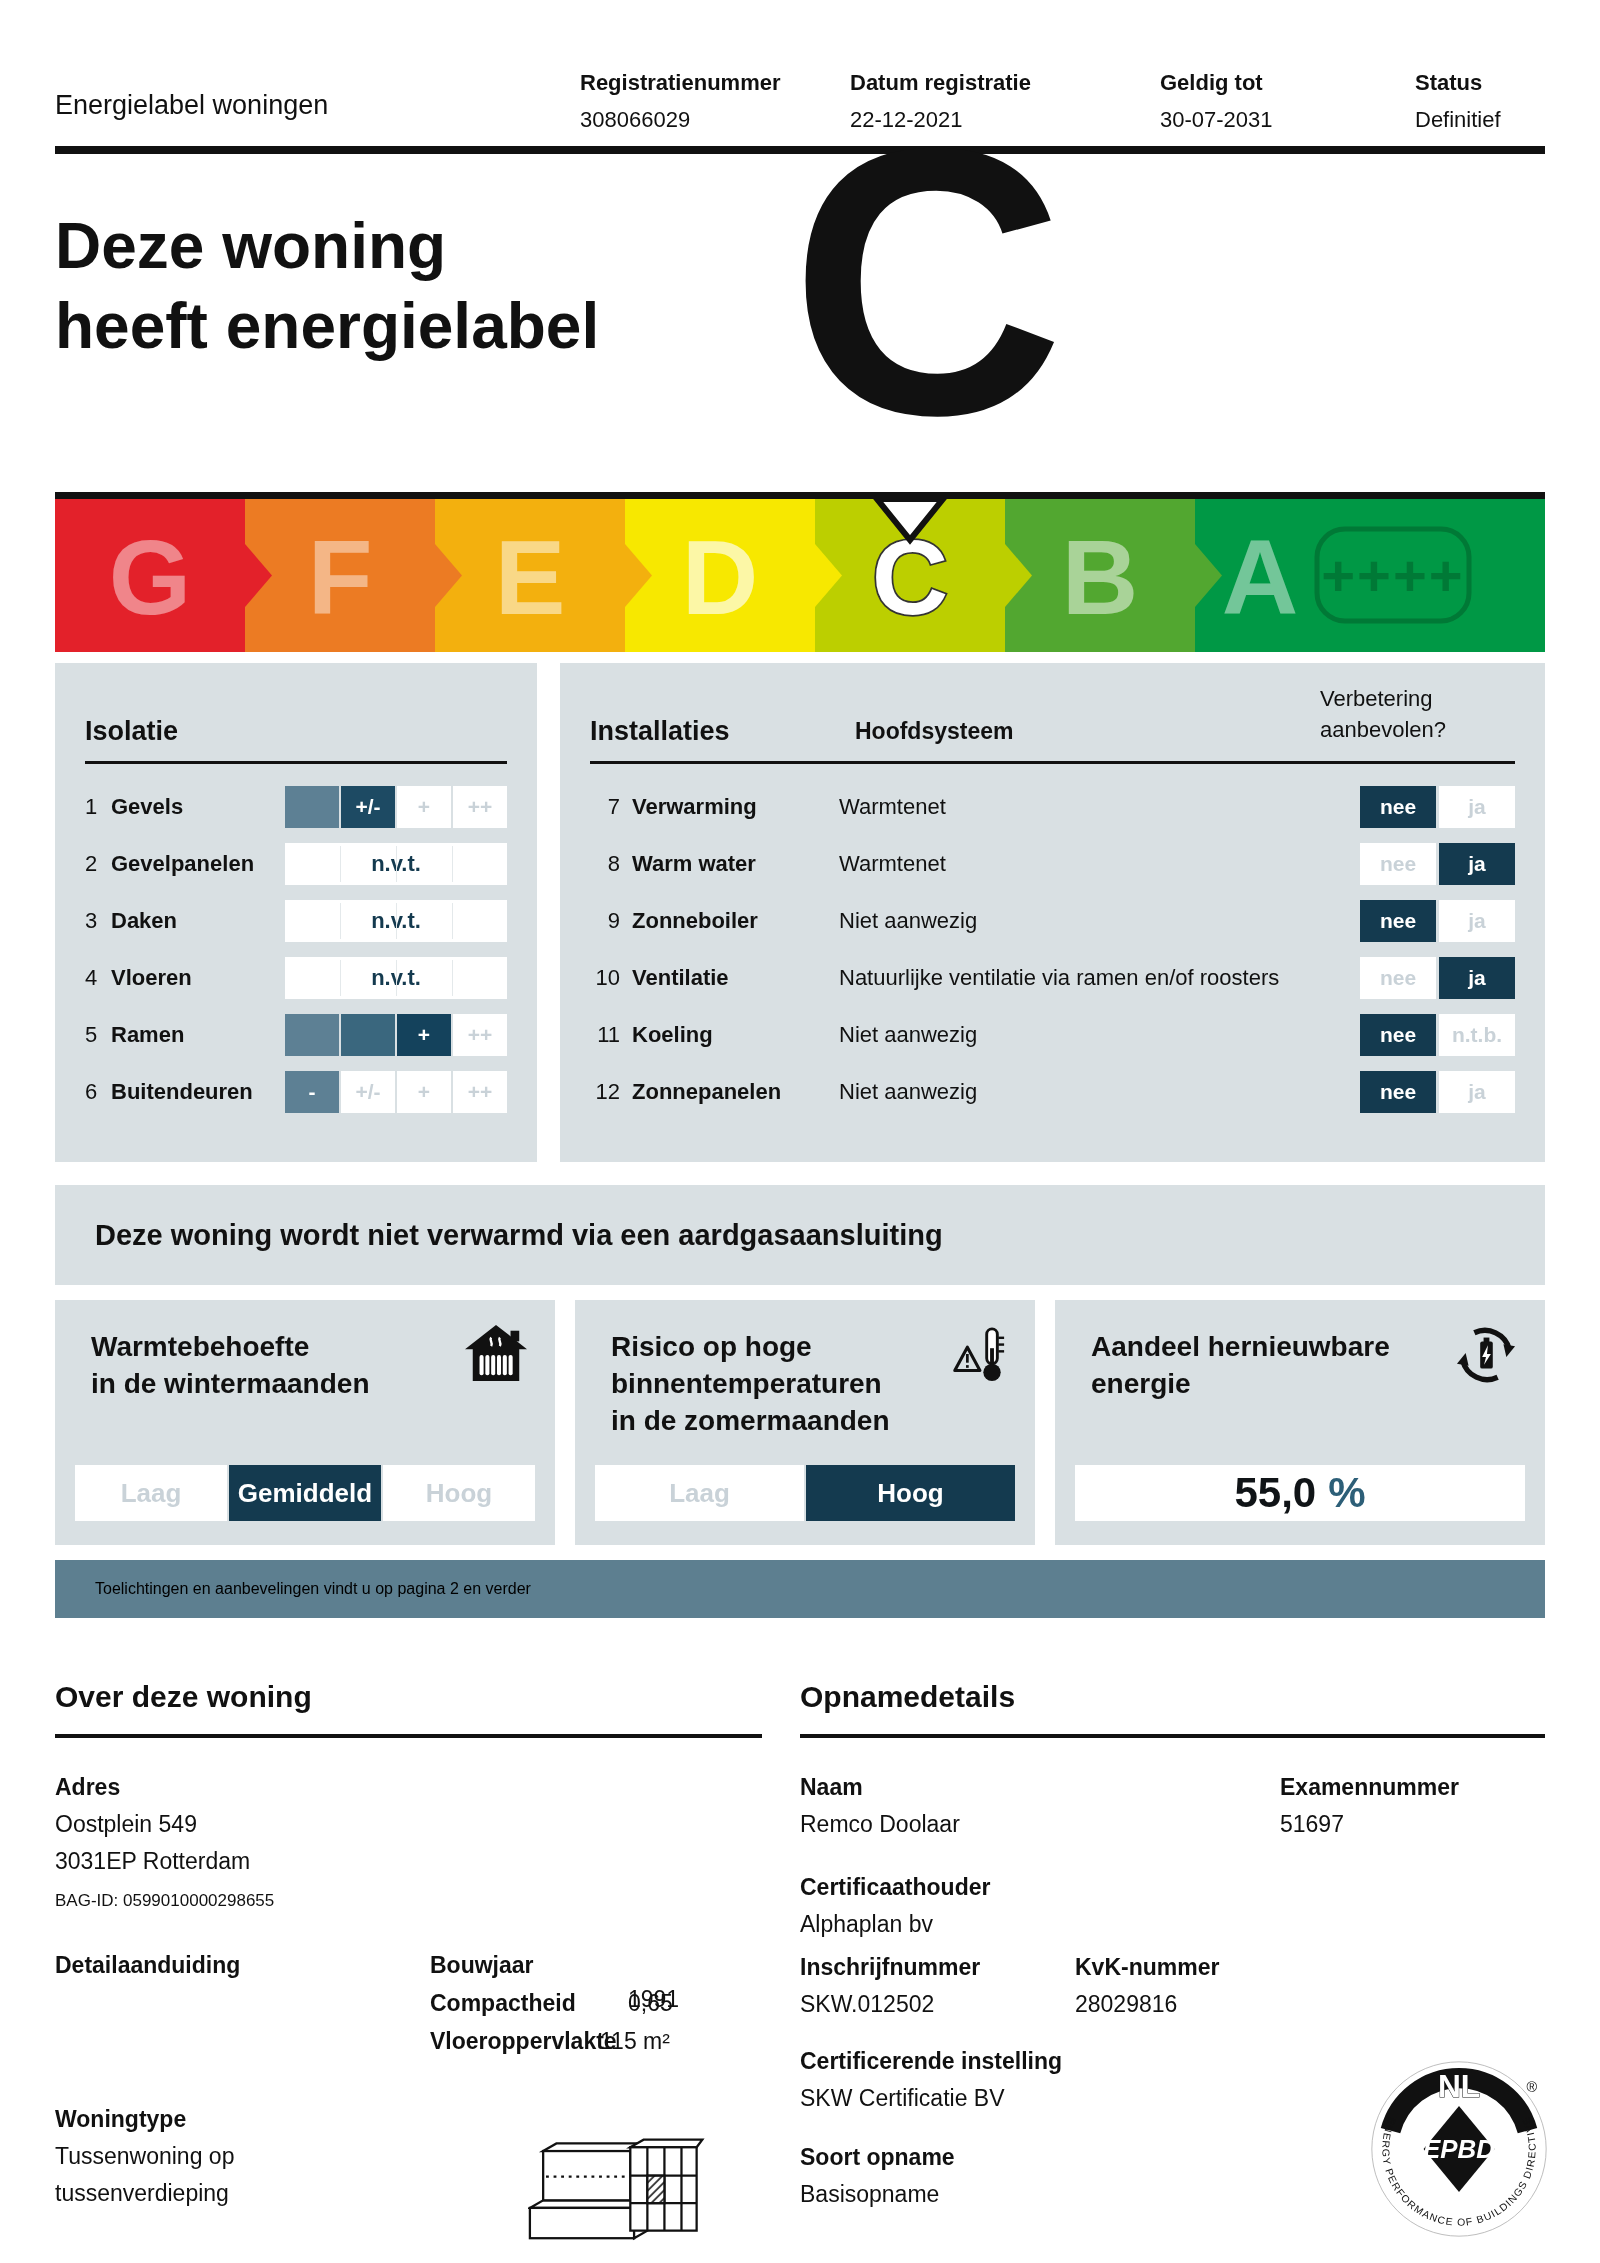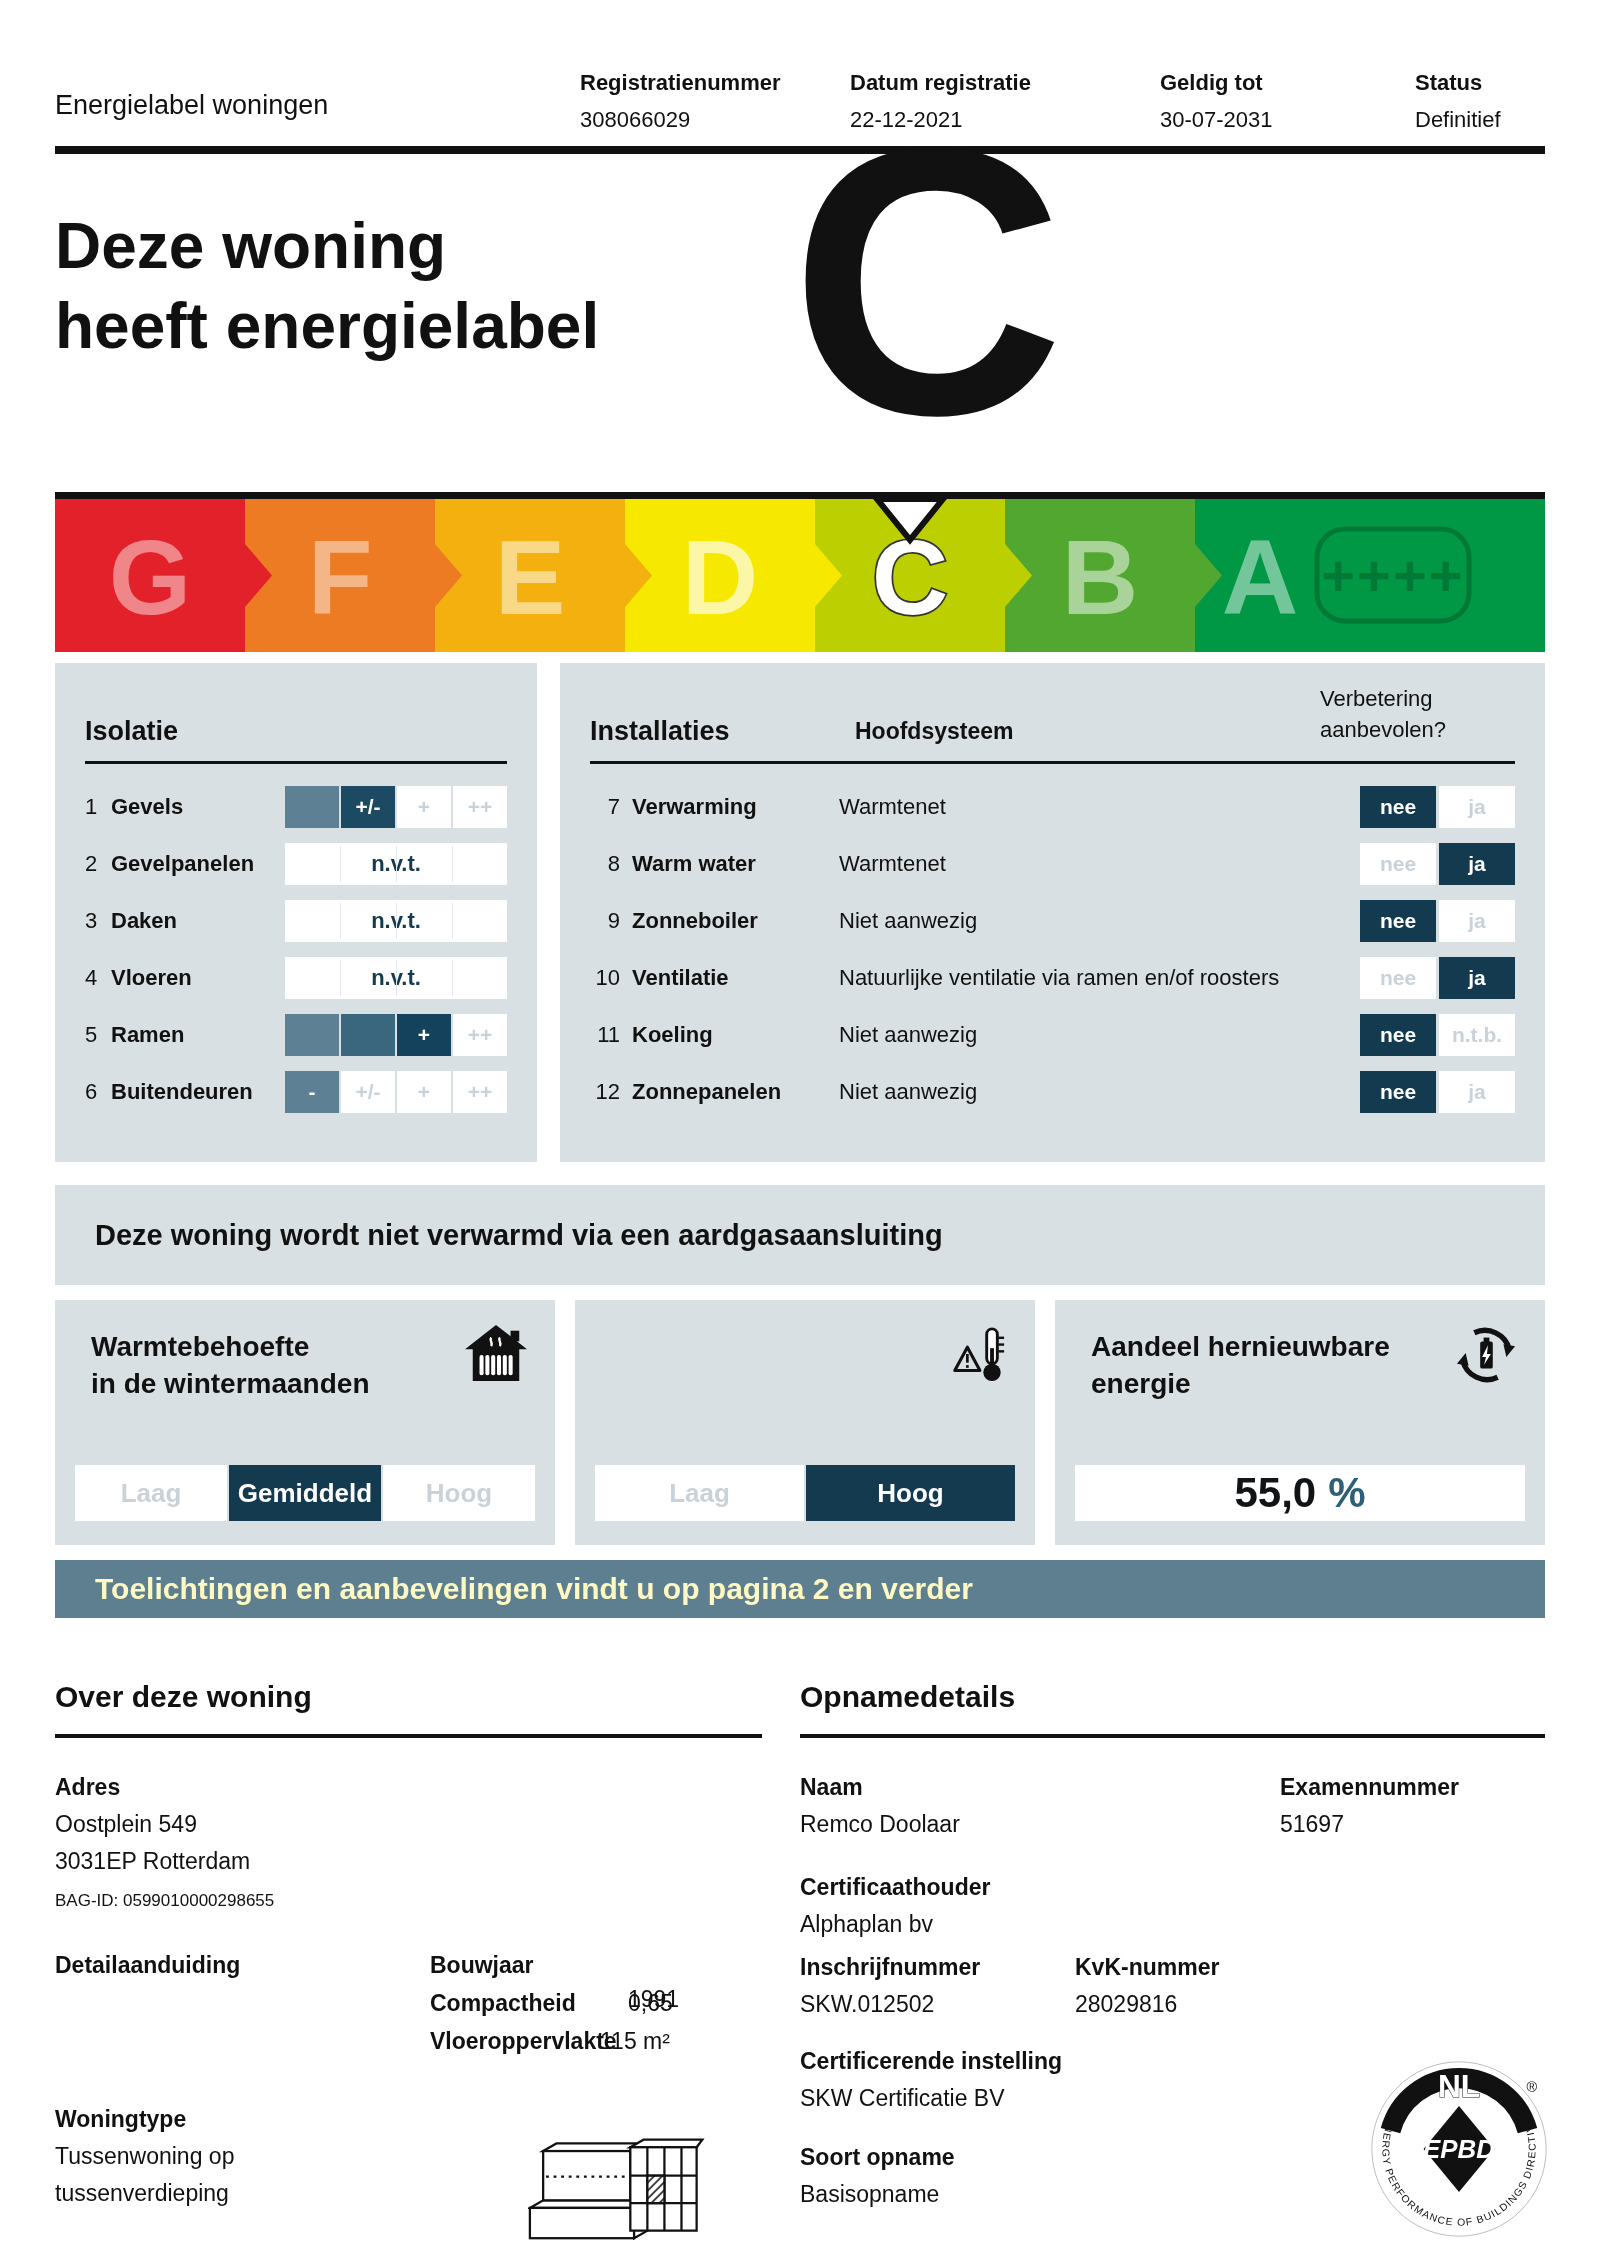--- a/index.html
+++ b/index.html
@@ -46,22 +46,22 @@
   .lnum{width:30px;text-align:right;margin-right:12px;font-size:22px;}
   .llabel{width:198px;font-size:22px;font-weight:bold;}
   .lsys{flex:1;font-size:22px;margin-left:9px;}
   .opts{display:flex;gap:3px;width:155px;height:42px;}
   .opt{flex:1;display:flex;align-items:center;justify-content:center;font-weight:bold;font-size:21px;background:#fff;color:var(--muted);}
   .opt.selected{background:var(--navy);color:#fff;}
 
   
   .gasbanner{position:absolute;left:55px;top:1185px;width:1490px;height:100px;background:var(--panel_bg);
              display:flex;align-items:center;padding-left:40px;box-sizing:border-box;font-size:29px;font-weight:bold;}
-  .bluebanner{position:absolute;left:55px;top:1560px;width:1490px;height:58px;background:var(--banner);color:#fef9c3;
-              display:flex;align-items:center;padding-left:40px;box-sizing:border-box;font-size:30px;font-weight:bold;}
+  .bluebanner{position:absolute;left:55px;top:1560px;width:1490px;height:58px;background:var(--banner);color:#000000;
+              display:flex;align-items:center;padding-left:40px;box-sizing:border-box;font-size:16px;font-weight:normal;}
 
   
   .ind{position:absolute;top:1300px;height:245px;background:var(--panel_bg);}
   .ind-title{margin:28px 0 0 36px;font-size:28px;font-weight:bold;line-height:37px;}
   .ind-icon{position:absolute;top:24px;right:28px;}
   .toggles{position:absolute;left:20px;right:20px;bottom:24px;height:56px;display:flex;gap:2px;}
   .tog{flex:1;display:flex;align-items:center;justify-content:center;font-size:26px;font-weight:bold;background:#fff;color:var(--muted);}
   .tog.selected{background:var(--navy);color:#fff;}
   .valuebox{position:absolute;left:20px;right:20px;bottom:24px;height:56px;background:#fff;
             display:flex;align-items:center;justify-content:center;font-size:42px;font-weight:bold;color:#101417;margin-top:16px;}
@@ -302,20 +302,25 @@
       <rect x="45" y="31" width="4.2" height="21" rx="2" fill="#fff"></rect>
     </svg>
     <div class="toggles">
       <div class="tog">Laag</div>
       <div class="tog selected">Gemiddeld</div>
       <div class="tog">Hoog</div>
     </div>
   </div>
 
   <div class="ind" style="left:575px;width:460px;">
+    <div class="ind-title">
+      <div>Risico op hoge</div>
+      <div>binnentemperaturen</div>
+      <div>in de zomermaanden</div>
+    </div>
     <svg class="ind-icon" width="58" height="60" viewBox="0 0 60 60">
       <path d="M6 47 L19 23 L32 47 Z" fill="none" stroke="#111" stroke-width="3.2" stroke-linejoin="round"></path>
       <rect x="17.6" y="30" width="2.8" height="9" fill="#111"></rect>
       <rect x="17.6" y="41.5" width="2.8" height="2.8" fill="#111"></rect>
       <rect x="39" y="4" width="11" height="36" rx="5.5" fill="#fff" stroke="#111" stroke-width="3"></rect>
       <rect x="42.5" y="24" width="4" height="20" fill="#111"></rect>
       <circle cx="44.5" cy="49" r="9" fill="#111"></circle>
       <rect x="51" y="12" width="6" height="2.5" fill="#111"></rect>
       <rect x="51" y="19" width="6" height="2.5" fill="#111"></rect>
       <rect x="51" y="26" width="6" height="2.5" fill="#111"></rect>

